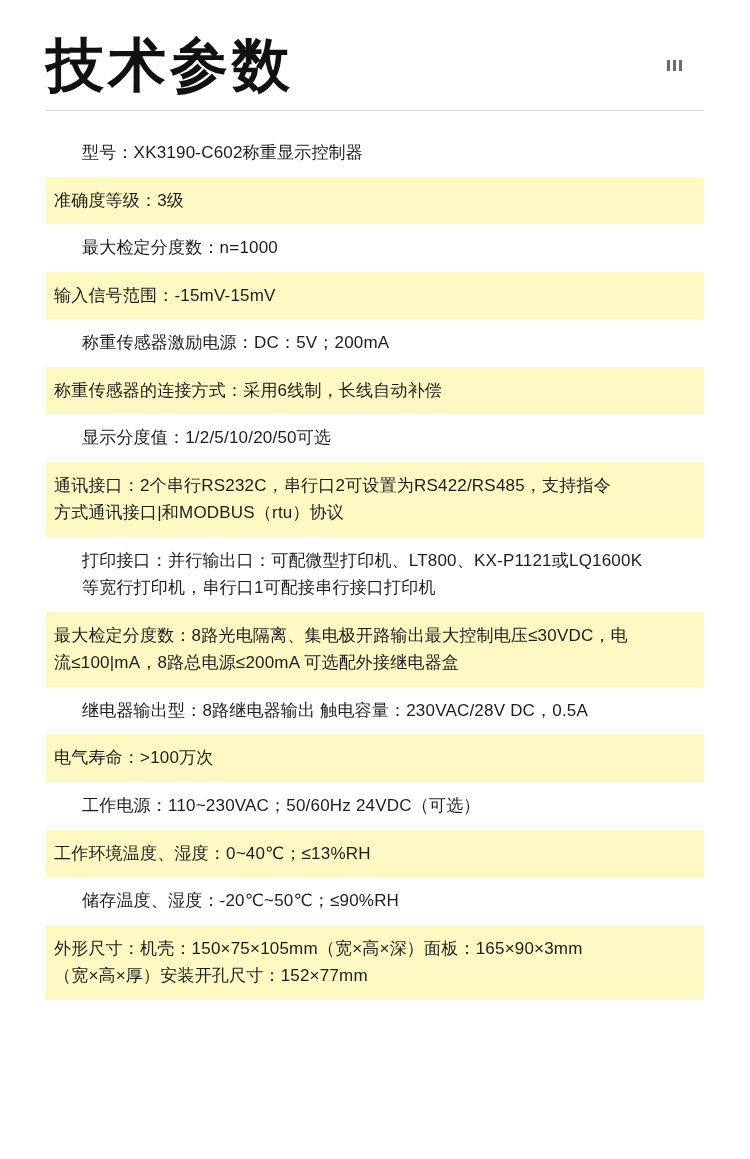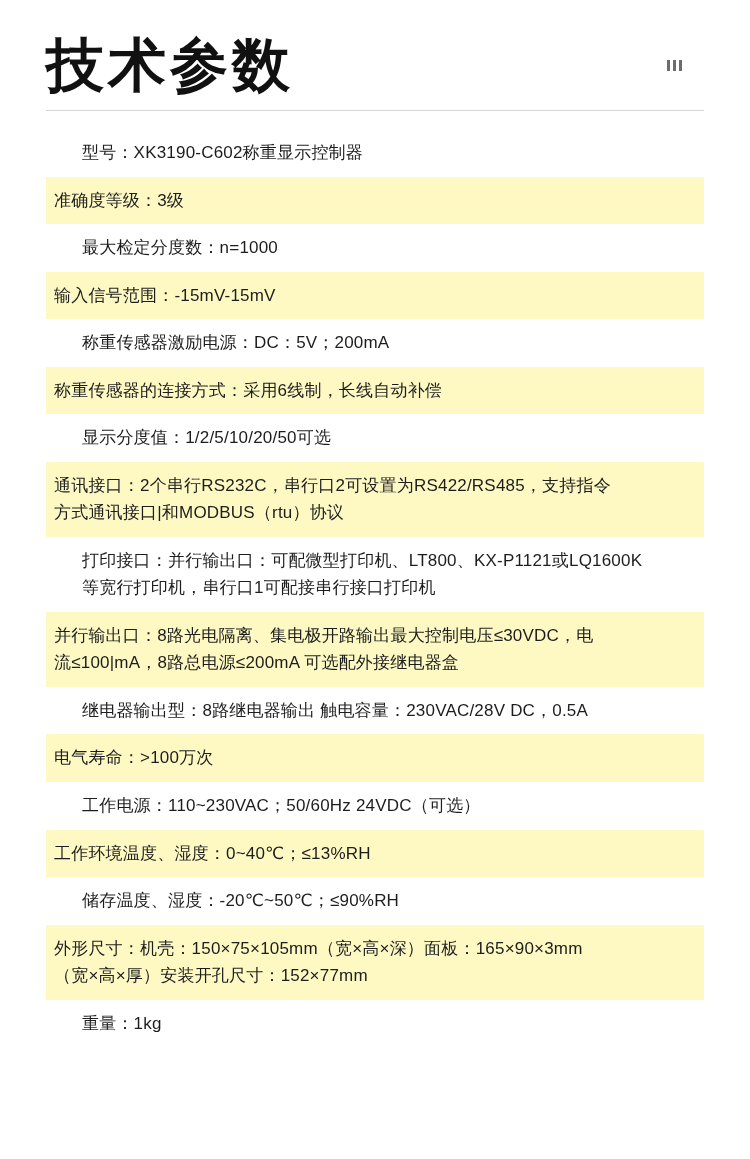--- a/index.html
+++ b/index.html
@@ -120,21 +120,21 @@
       </div>
       <div class="spec-row shaded">
         <span class="line">通讯接口：2个串行RS232C，串行口2可设置为RS422/RS485，支持指令</span>
         <span class="line">方式通讯接口|和MODBUS（rtu）协议</span>
       </div>
       <div class="spec-row plain">
         <span class="line">打印接口：并行输出口：可配微型打印机、LT800、KX-P1121或LQ1600K</span>
         <span class="line">等宽行打印机，串行口1可配接串行接口打印机</span>
       </div>
       <div class="spec-row shaded">
-        <span class="line">并行输出口：8路光电隔离、集电极开路输出最大控制电压≤30VDC，电</span>
+        <span class="line">最大检定分度数：8路光电隔离、集电极开路输出最大控制电压≤30VDC，电</span>
         <span class="line">流≤100|mA，8路总电源≤200mA 可选配外接继电器盒</span>
       </div>
       <div class="spec-row plain">
         <span class="line">继电器输出型：8路继电器输出 触电容量：230VAC/28V DC，0.5A</span>
       </div>
       <div class="spec-row shaded">
         <span class="line">电气寿命：&gt;100万次</span>
       </div>
       <div class="spec-row plain">
         <span class="line">工作电源：110~230VAC；50/60Hz 24VDC（可选）</span>
@@ -142,19 +142,16 @@
       <div class="spec-row shaded">
         <span class="line">工作环境温度、湿度：0~40℃；≤13%RH</span>
       </div>
       <div class="spec-row plain">
         <span class="line">储存温度、湿度：-20℃~50℃；≤90%RH</span>
       </div>
       <div class="spec-row shaded">
         <span class="line">外形尺寸：机壳：150×75×105mm（宽×高×深）面板：165×90×3mm</span>
         <span class="line">（宽×高×厚）安装开孔尺寸：152×77mm</span>
       </div>
-      <div class="spec-row plain">
-        <span class="line">重量：1kg</span>
-      </div>
     </div>
 
   <div class="footer-space"></div>
 </div>
 
 </body></html>

